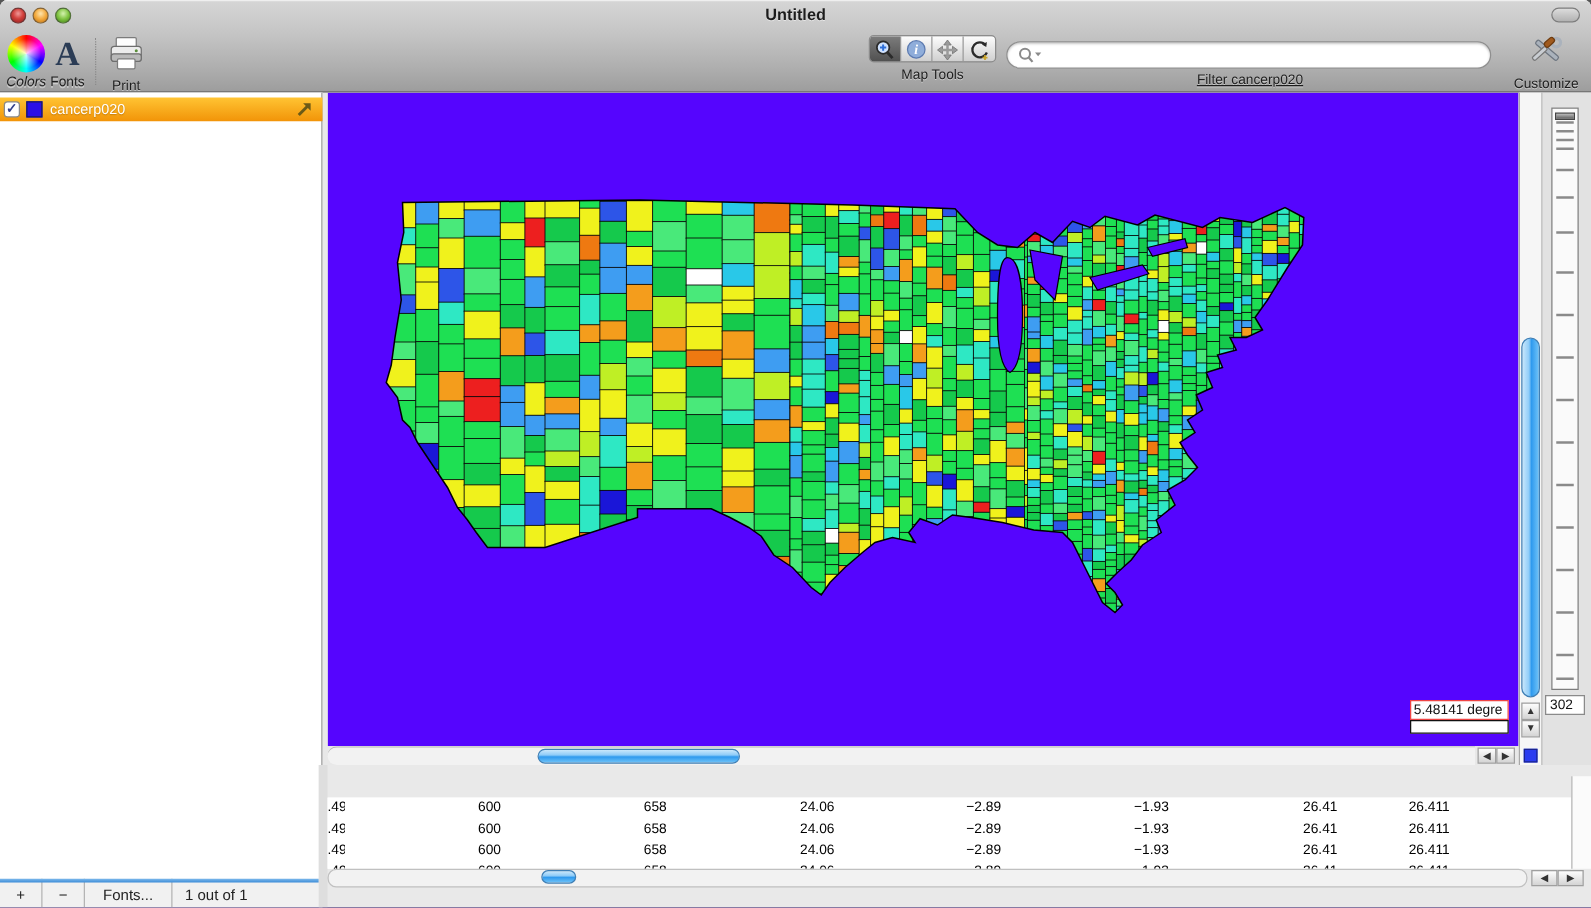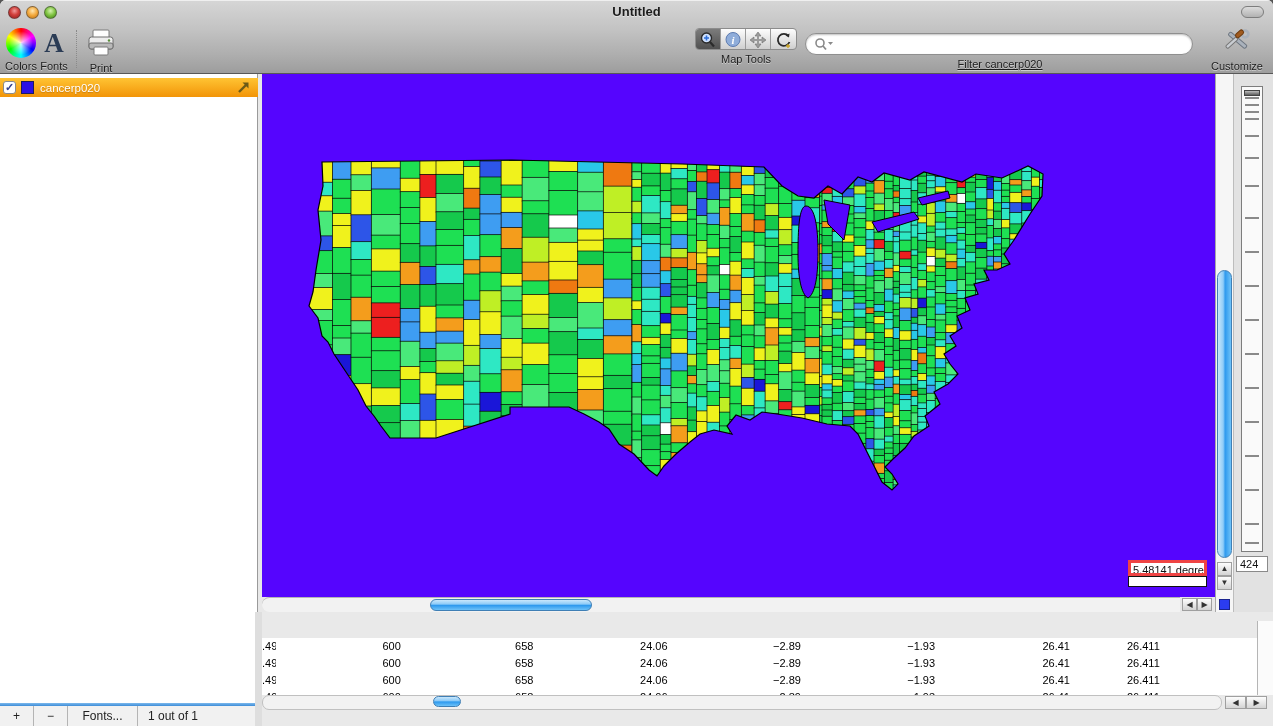--- a/index.html
+++ b/index.html
@@ -47,21 +47,21 @@
   .swatch{width:13px;height:13px;margin-left:5px;border:1px solid #1b1b60;}
   .layername{margin-left:6px;color:#fff;font-size:11.5px;text-shadow:0 1px 1px rgba(120,70,0,.4);}
   .jumparrow{position:absolute;right:7px;top:2px;}
   .sbbottom{position:absolute;left:0;bottom:0;width:258px;height:23px;background:#f1f1f1;display:flex;
     border-top:none;font-size:12px;color:#222;}
   .sbbottom:before{content:"";position:absolute;left:0;top:0;width:100%;height:3px;
     background:linear-gradient(#7db9ec,#3c8cd8);}
   .sbbtn{border-right:1px solid #b4b4b4;display:flex;align-items:center;justify-content:center;padding-top:3px;}
   
   .mapcanvas{position:absolute;left:262px;top:74px;width:953px;height:523px;overflow:hidden;}
-  .scalebox{position:absolute;right:8px;bottom:21px;width:79px;height:16px;background:#fff;border:3px solid #ef4444;
+  .scalebox{position:absolute;right:8px;bottom:21px;width:79px;height:16px;background:#fff;border:1px solid #ef4444;
     font-size:11px;color:#111;padding:1px 2px;white-space:nowrap;overflow:hidden;}
   .scalerule{position:absolute;right:8px;bottom:10px;width:79px;height:11px;background:#fff;border:1px solid #111;}
   
   .vscroll{position:absolute;left:1215px;top:74px;width:18px;height:538px;background:#f6f6f6;border-left:1px solid #a8a8a8;}
   .vthumb{position:absolute;left:1px;width:15px;border-radius:8px;border:1px solid #3f7fb5;
     background:linear-gradient(to right,#c9e7fb 0%,#8fccf8 40%,#2f9aee 55%,#6ec2f8 100%);}
   .hscroll{position:absolute;left:262px;top:597px;width:918px;height:15px;background:#f2f2f2;border-top:1px solid #b5b5b5;
     border-radius:8px 0 0 8px;}
   .hthumb{position:absolute;top:1px;height:12px;border-radius:7px;border:1px solid #3f7fb5;
     background:linear-gradient(to bottom,#c9e7fb 0%,#8fccf8 40%,#2f9aee 55%,#6ec2f8 100%);}
@@ -100,21 +100,21 @@
 
   <div class="chrome">
     <div class="titlebar">
       <div class="traffic t-red"></div>
       <div class="traffic t-yellow"></div>
       <div class="traffic t-green"></div>
       <div class="wtitle">Untitled</div>
       <div class="capsule"></div>
     </div>
 
-    <div class="tb-item" style="left:2px;width:38px;">
+    <div class="tb-item" style="left:2px;width:38px;font-style:italic;">
       <div class="colorwheel"></div>
       <span class="lbl">Colors</span>
     </div>
     <div class="tb-item" style="left:38px;width:32px;">
       <div class="fontsA">A</div>
       <span class="lbl">Fonts</span>
     </div>
     <div class="tbsep"></div>
     <div class="tb-item" style="left:83px;width:36px;">
       <svg width="30" height="30" viewBox="0 0 30 30">
@@ -1996,21 +1996,21 @@
         <div class="tick" style="top: 198px;"></div>
         <div class="tick" style="top: 232px;"></div>
         <div class="tick" style="top: 266px;"></div>
         <div class="tick" style="top: 300px;"></div>
         <div class="tick" style="top: 334px;"></div>
         <div class="tick" style="top: 368px;"></div>
         <div class="tick" style="top: 402px;"></div>
         <div class="tick" style="top: 436px;"></div>
         <div class="tick" style="top: 455px;"></div>
       </div>
-    <div class="zoomval">424</div>
+    <div class="zoomval">302</div>
   </div>
 
   <div class="tablearea">
     <div class="tgutter"></div>
     <div class="tbody">
         <div class="trow">
           <div class="td" style="width: 18px;">.49</div>
           <div class="td" style="width: 145px;">600</div>
           <div class="td" style="width: 135px;">658</div>
           <div class="td" style="width: 137px;">24.06</div>

